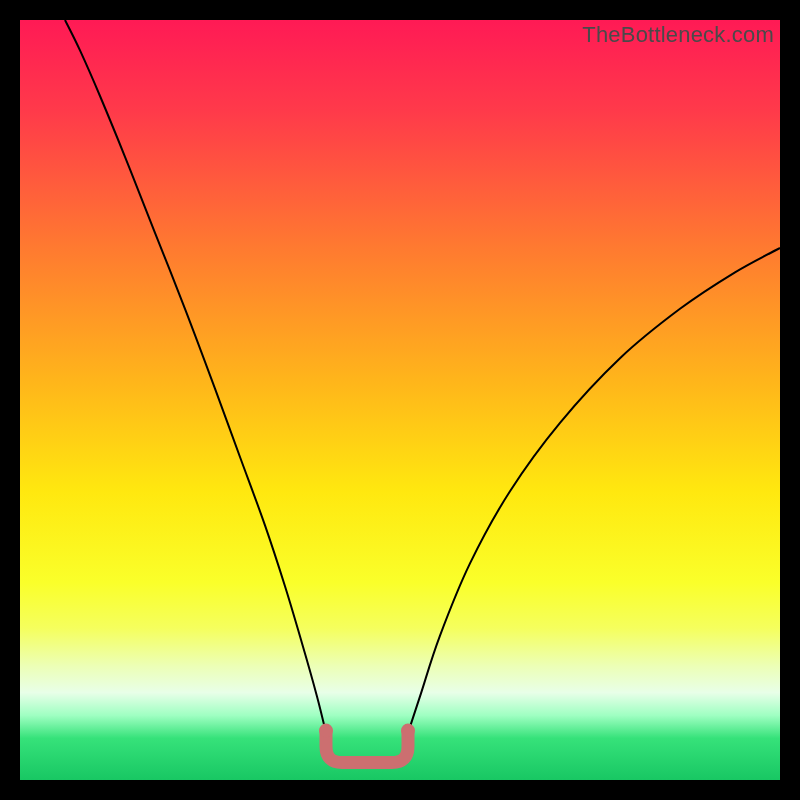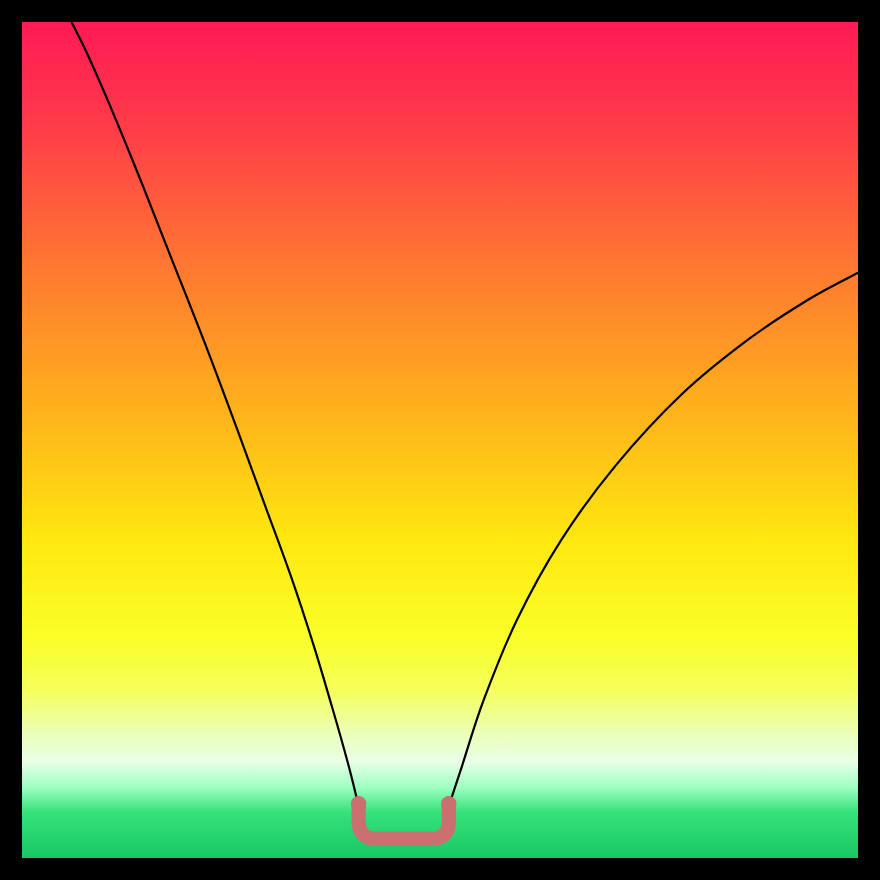--- a/index.html
+++ b/index.html
@@ -35,20 +35,21 @@
     letter-spacing: 0.2px;
     z-index: 10;
     user-select: none;
   }
   svg { display: block; }
 </style>
 </head>
 <body>
 
 <div class="frame">
+  <div class="watermark">TheBottleneck.com</div>
 
   <div class="plot-area">
     <svg id="chart-svg" width="760" height="760" viewBox="0 0 760 760">
       <defs>
         <linearGradient id="bg-grad" x1="0" y1="0" x2="0" y2="1">
             <stop offset="0.00%" stop-color="#ff1a55"></stop>
             <stop offset="12.00%" stop-color="#ff3a4a"></stop>
             <stop offset="30.00%" stop-color="#ff7a30"></stop>
             <stop offset="48.00%" stop-color="#ffb71a"></stop>
             <stop offset="62.00%" stop-color="#ffe80f"></stop>

